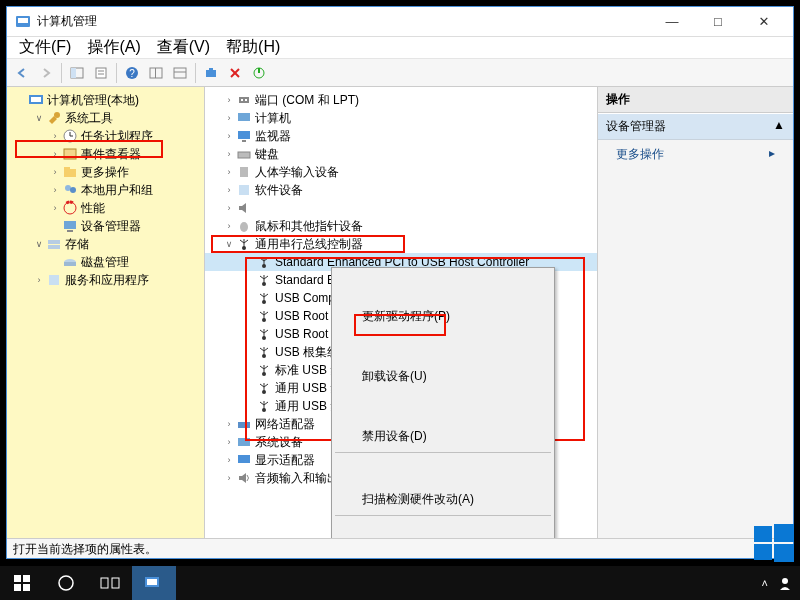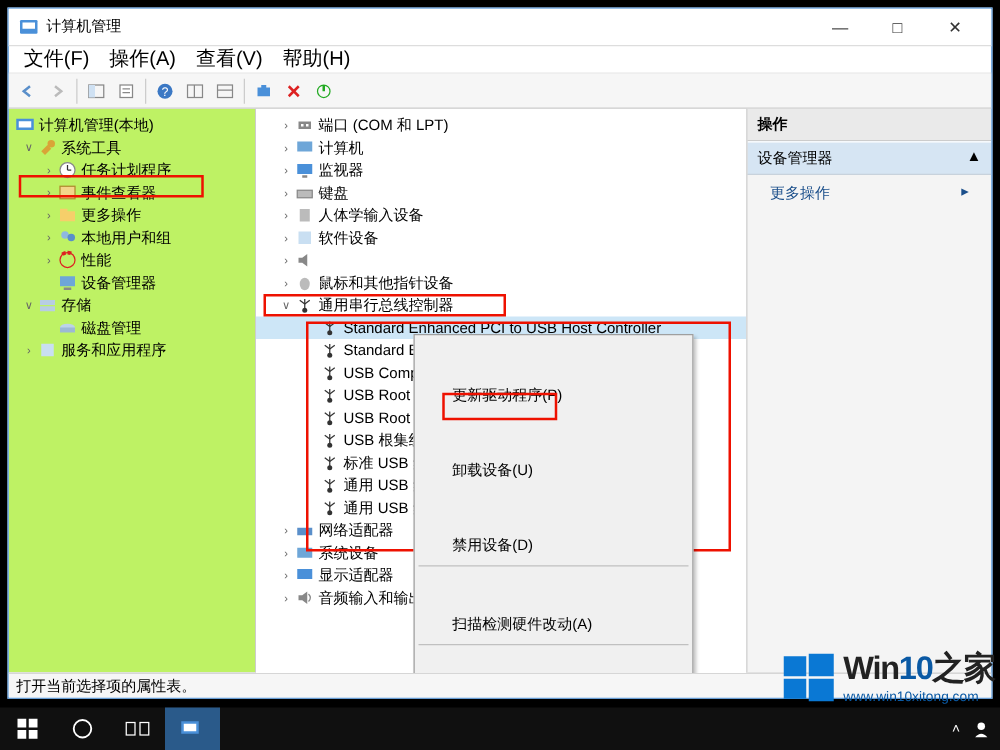--- a/index.html
+++ b/index.html
@@ -9,21 +9,21 @@
 .titlebar .icon { width: 16px; height: 16px; margin-right: 6px; }
 .titlebar .title { flex: 1; font-size: 12px; }
 .winctl { display: flex; }
 .winbtn { width: 46px; height: 30px; display: flex; align-items: center; justify-content: center; font-size: 13px; color: #333; }
 .menubar { height: 22px; display: flex; align-items: center; padding: 0 4px; font-size: 16px; border-bottom: 1px solid #e5e5e5; }
 .menubar .mi { padding: 2px 8px; }
 .toolbar { height: 28px; display: flex; align-items: center; padding: 2px 4px; gap: 2px; border-bottom: 1px solid #ccc; background: #f6f6f6; }
 .tbtn { width: 22px; height: 22px; border: 1px solid transparent; display: flex; align-items: center; justify-content: center; }
 .tbtn.sep { width: 1px; height: 20px; background: #ccc; border: none; margin: 0 2px; }
 .body { flex: 1; display: flex; overflow: hidden; }
-.left { width: 198px; border-right: 1px solid #ccc; overflow: auto; font-size: 12px; padding: 4px 0; background: #bef264; }
+.left { width: 198px; border-right: 1px solid #ccc; overflow: auto; font-size: 12px; padding: 4px 16px; background: #fef9c3; }
 .mid { flex: 1; border-right: 1px solid #ccc; overflow: auto; font-size: 12px; padding: 4px 0; background: #fff; position: relative; }
 .right { width: 195px; background: #f4f4f4; display: flex; flex-direction: column; font-size: 12px; }
 .right .rhead { background: #eaeaea; border-bottom: 1px solid #ccc; padding: 4px 8px; font-weight: bold; }
 .right .rsub { background: #d6e5f3; padding: 4px 8px; display: flex; justify-content: space-between; border-top: 1px solid #fff; border-bottom: 1px solid #c8d2dc; }
 .right .ritem { padding: 6px 18px; color: #1a4e8a; }
 .node { display: flex; align-items: center; height: 18px; padding: 0 4px; white-space: nowrap; cursor: default; }
 .node .exp { width: 12px; height: 12px; display: flex; align-items: center; justify-content: center; font-size: 9px; color: #666; }
 .node .nic { width: 16px; height: 16px; margin: 0 3px 0 1px; display: flex; align-items: center; justify-content: center; }
 .node.sel { background: #cde6f7; }
 .red1 { position: absolute; border: 2px solid #e10; pointer-events: none; }
@@ -502,24 +502,20 @@
 
 <div class="watermark">
   <svg width="44" height="44">
       <g fill="#0a78d4">
         <rect x="2" y="6" width="18" height="16"></rect>
         <rect x="22" y="4" width="20" height="18"></rect>
         <rect x="2" y="24" width="18" height="16"></rect>
         <rect x="22" y="24" width="20" height="18"></rect>
       </g>
     </svg>
-  <div>
-    <div class="bigtxt"><span>Win</span><em>10</em><span>之家</span></div>
-    <div class="under">www.win10xitong.com</div>
-  </div>
 </div>
 
 <div class="taskbar">
   <div class="tbi">
       <svg width="18" height="18">
         <g fill="#fff">
           <rect x="1" y="1" width="7" height="7"></rect>
           <rect x="10" y="1" width="7" height="7"></rect>
           <rect x="1" y="10" width="7" height="7"></rect>
           <rect x="10" y="10" width="7" height="7"></rect>

